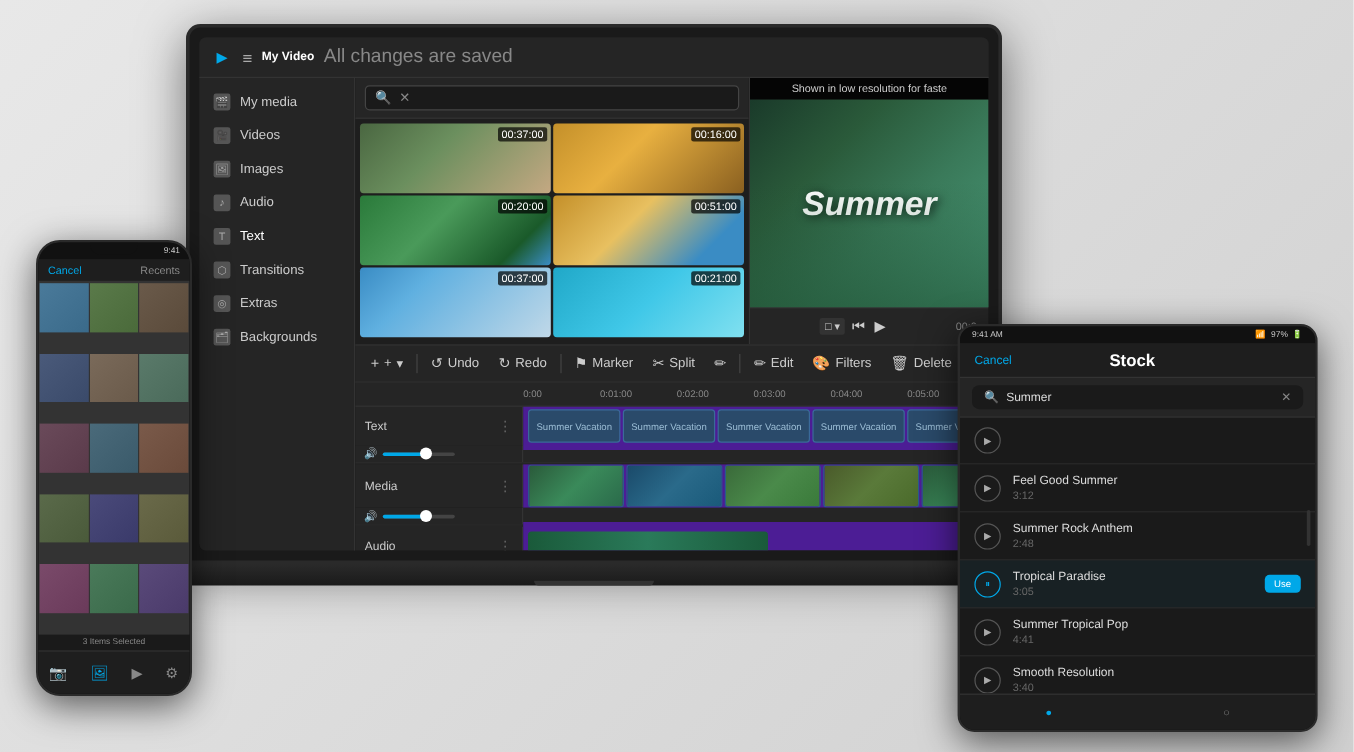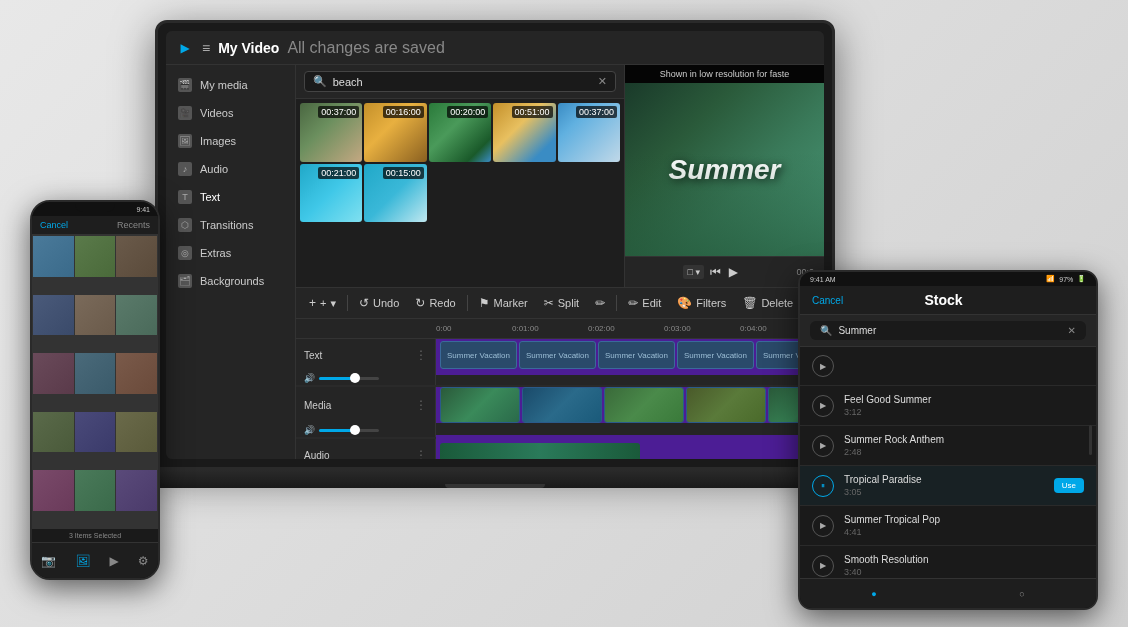--- a/index.html
+++ b/index.html
@@ -101,21 +101,21 @@
       font-size: 12px;
     }
 
     .hamburger-icon {
       color: #aaa;
       font-size: 14px;
     }
 
     .app-title {
       color: #fff;
-      font-size: 14px;
+      font-size: 10px;
       font-weight: 600;
     }
 
     .autosave-label {
       color: #888;
       font-size: 16px;
     }
 
     .app-body {
       display: flex;
@@ -214,21 +214,21 @@
 
     .search-clear {
       color: #888;
       font-size: 11px;
       cursor: pointer;
     }
 
     .media-grid {
       flex: 1;
       display: grid;
-      grid-template-columns: repeat(5, 1fr);
+      grid-template-columns: repeat(2, 1fr);
       grid-template-rows: repeat(3, 1fr);
       gap: 2px;
       padding: 4px;
       overflow: hidden;
     }
 
     .media-thumb {
       position: relative;
       background: #333;
       border-radius: 3px;
@@ -387,21 +387,21 @@
       display: flex;
       align-items: center;
       padding: 0 8px;
       padding-left: 140px;
       gap: 0;
       position: relative;
     }
 
     .ruler-marks {
       display: flex;
-      gap: 16px;
+      gap: 4px;
       flex: 1;
       position: relative;
     }
 
     .ruler-mark {
       color: #888;
       font-size: 8px;
       min-width: 60px;
     }
 
@@ -907,21 +907,20 @@
             </div>
           </div>
 
           <div class="main-content">
             <div class="content-top">
 
               <div class="media-panel">
                 <div class="search-bar">
                   <div class="search-input-wrap">
                     <span class="search-icon-el">🔍</span>
-                    <span class="search-value">beach</span>
                     <span class="search-clear">✕</span>
                   </div>
                 </div>
 
                 <div class="media-grid">
                   <div class="media-thumb thumb-1">
                     <span class="thumb-duration">00:37:00</span>
                   </div>
                   <div class="media-thumb thumb-3">
                     <span class="thumb-duration">00:16:00</span>

